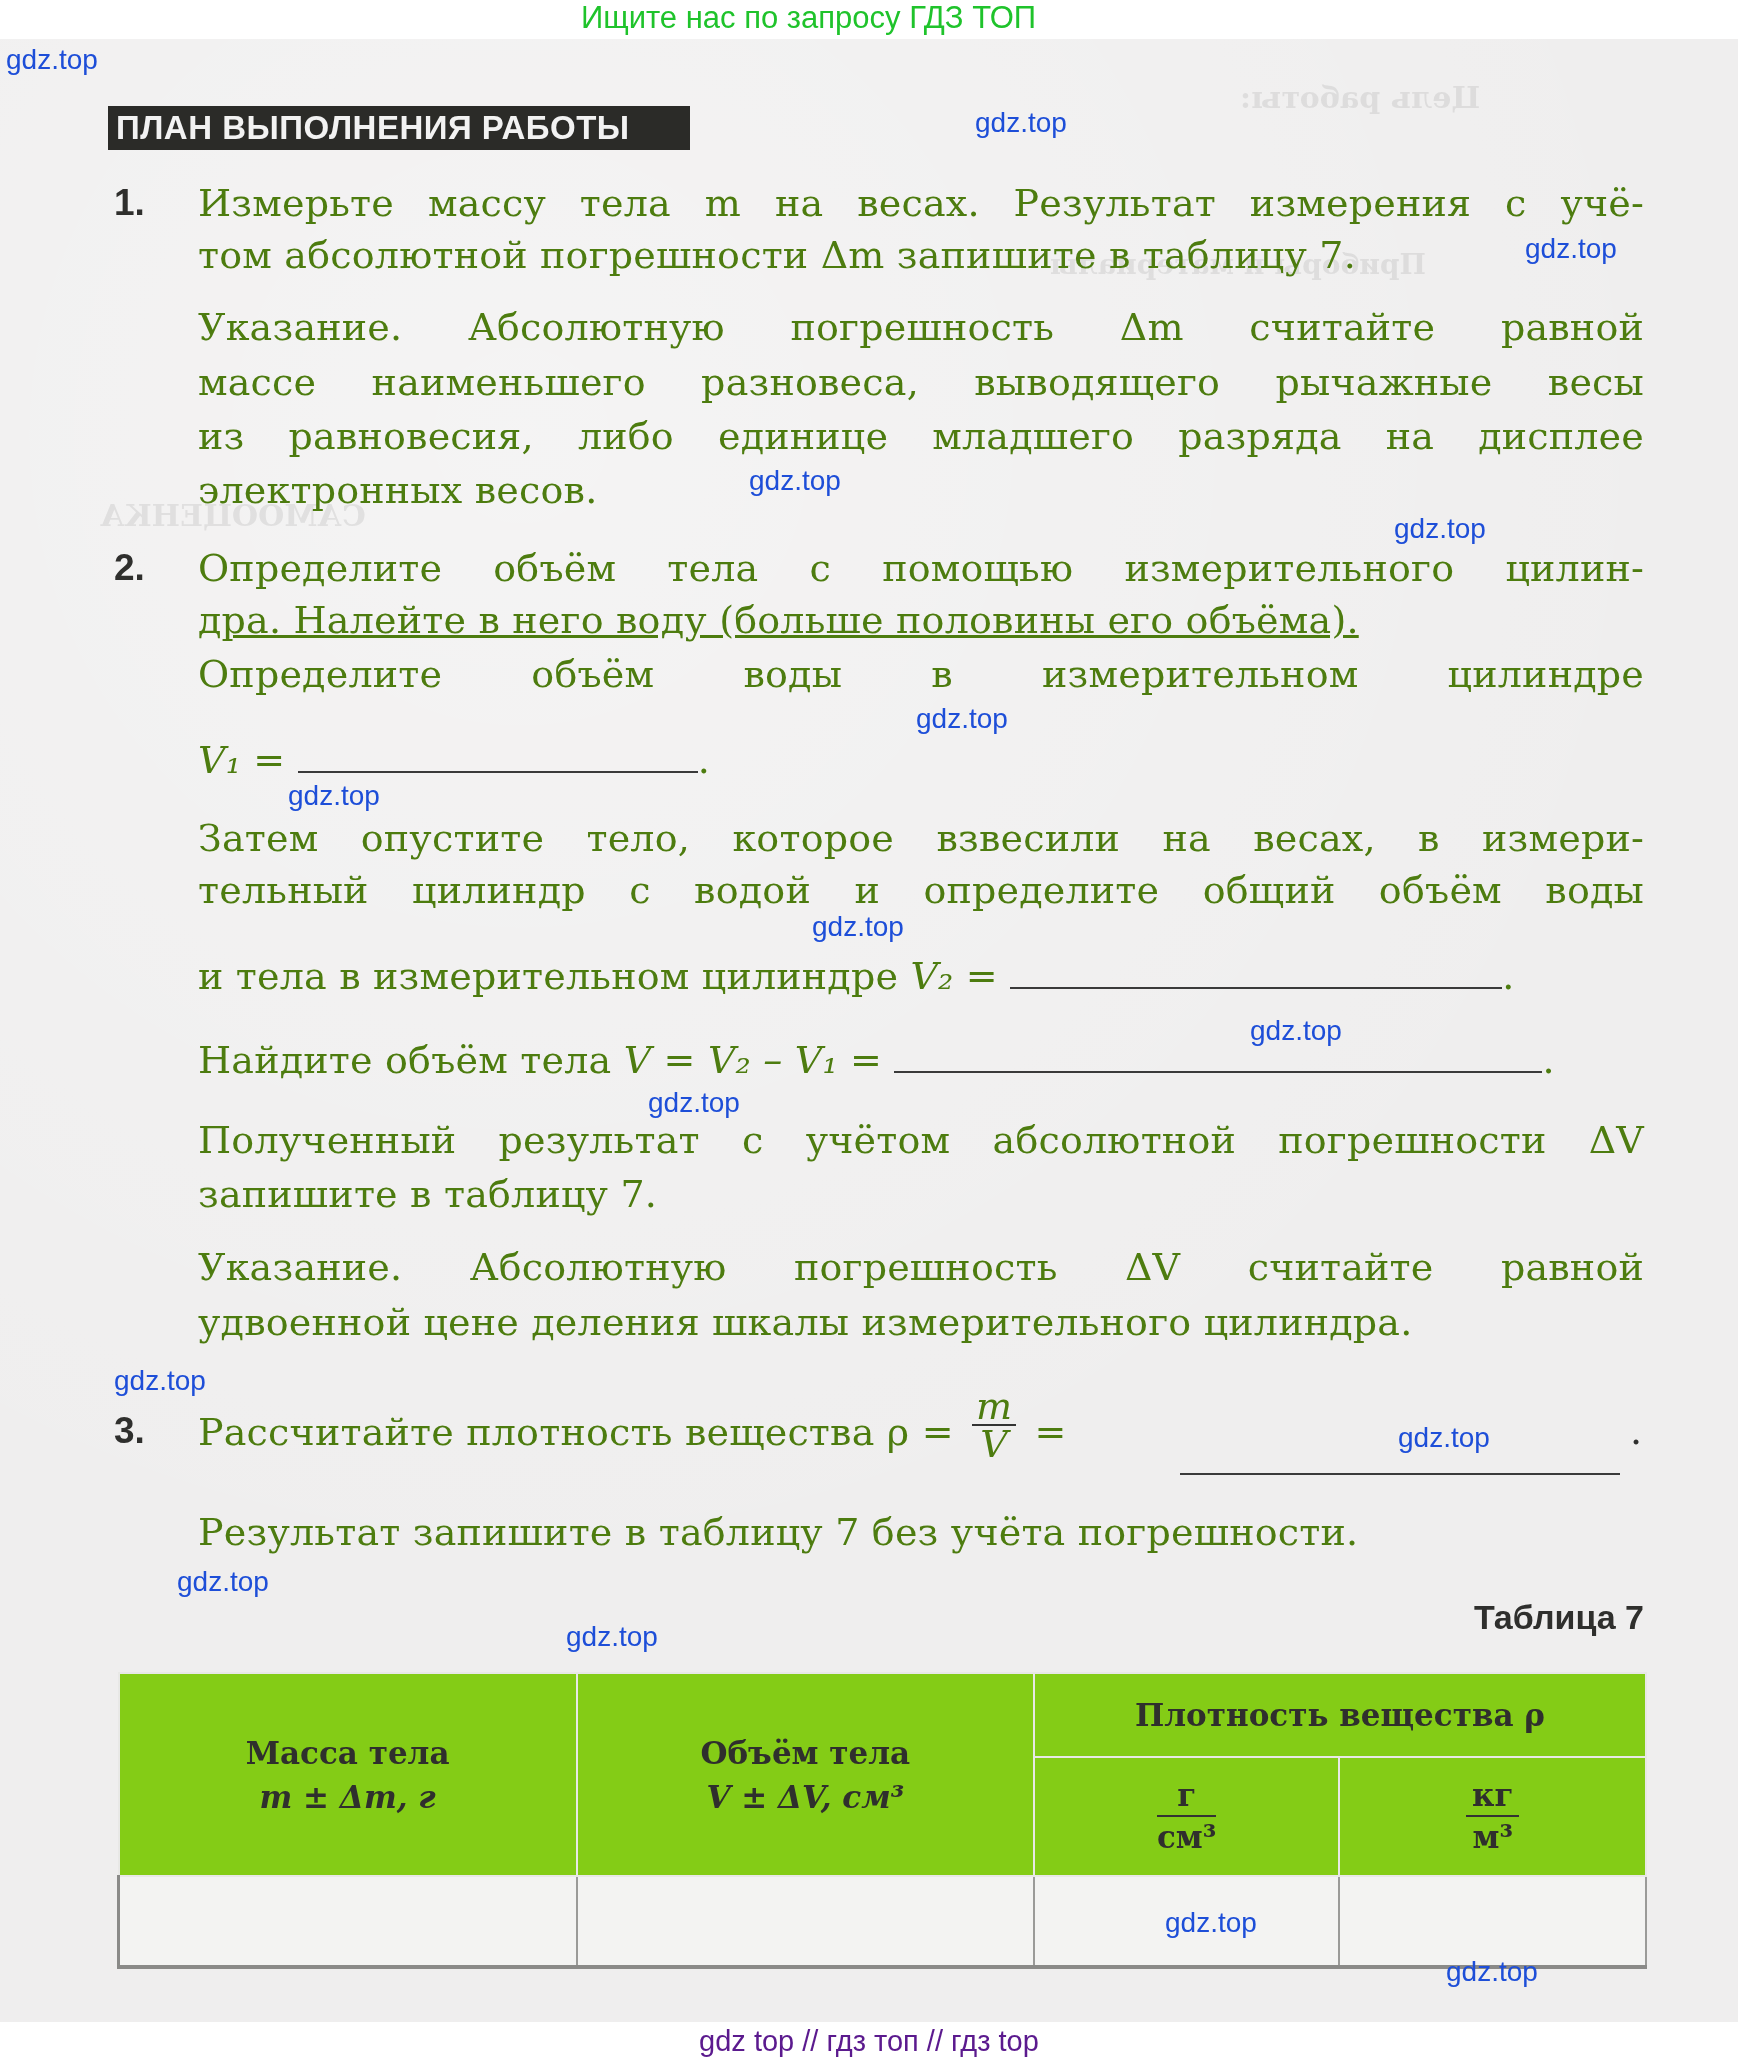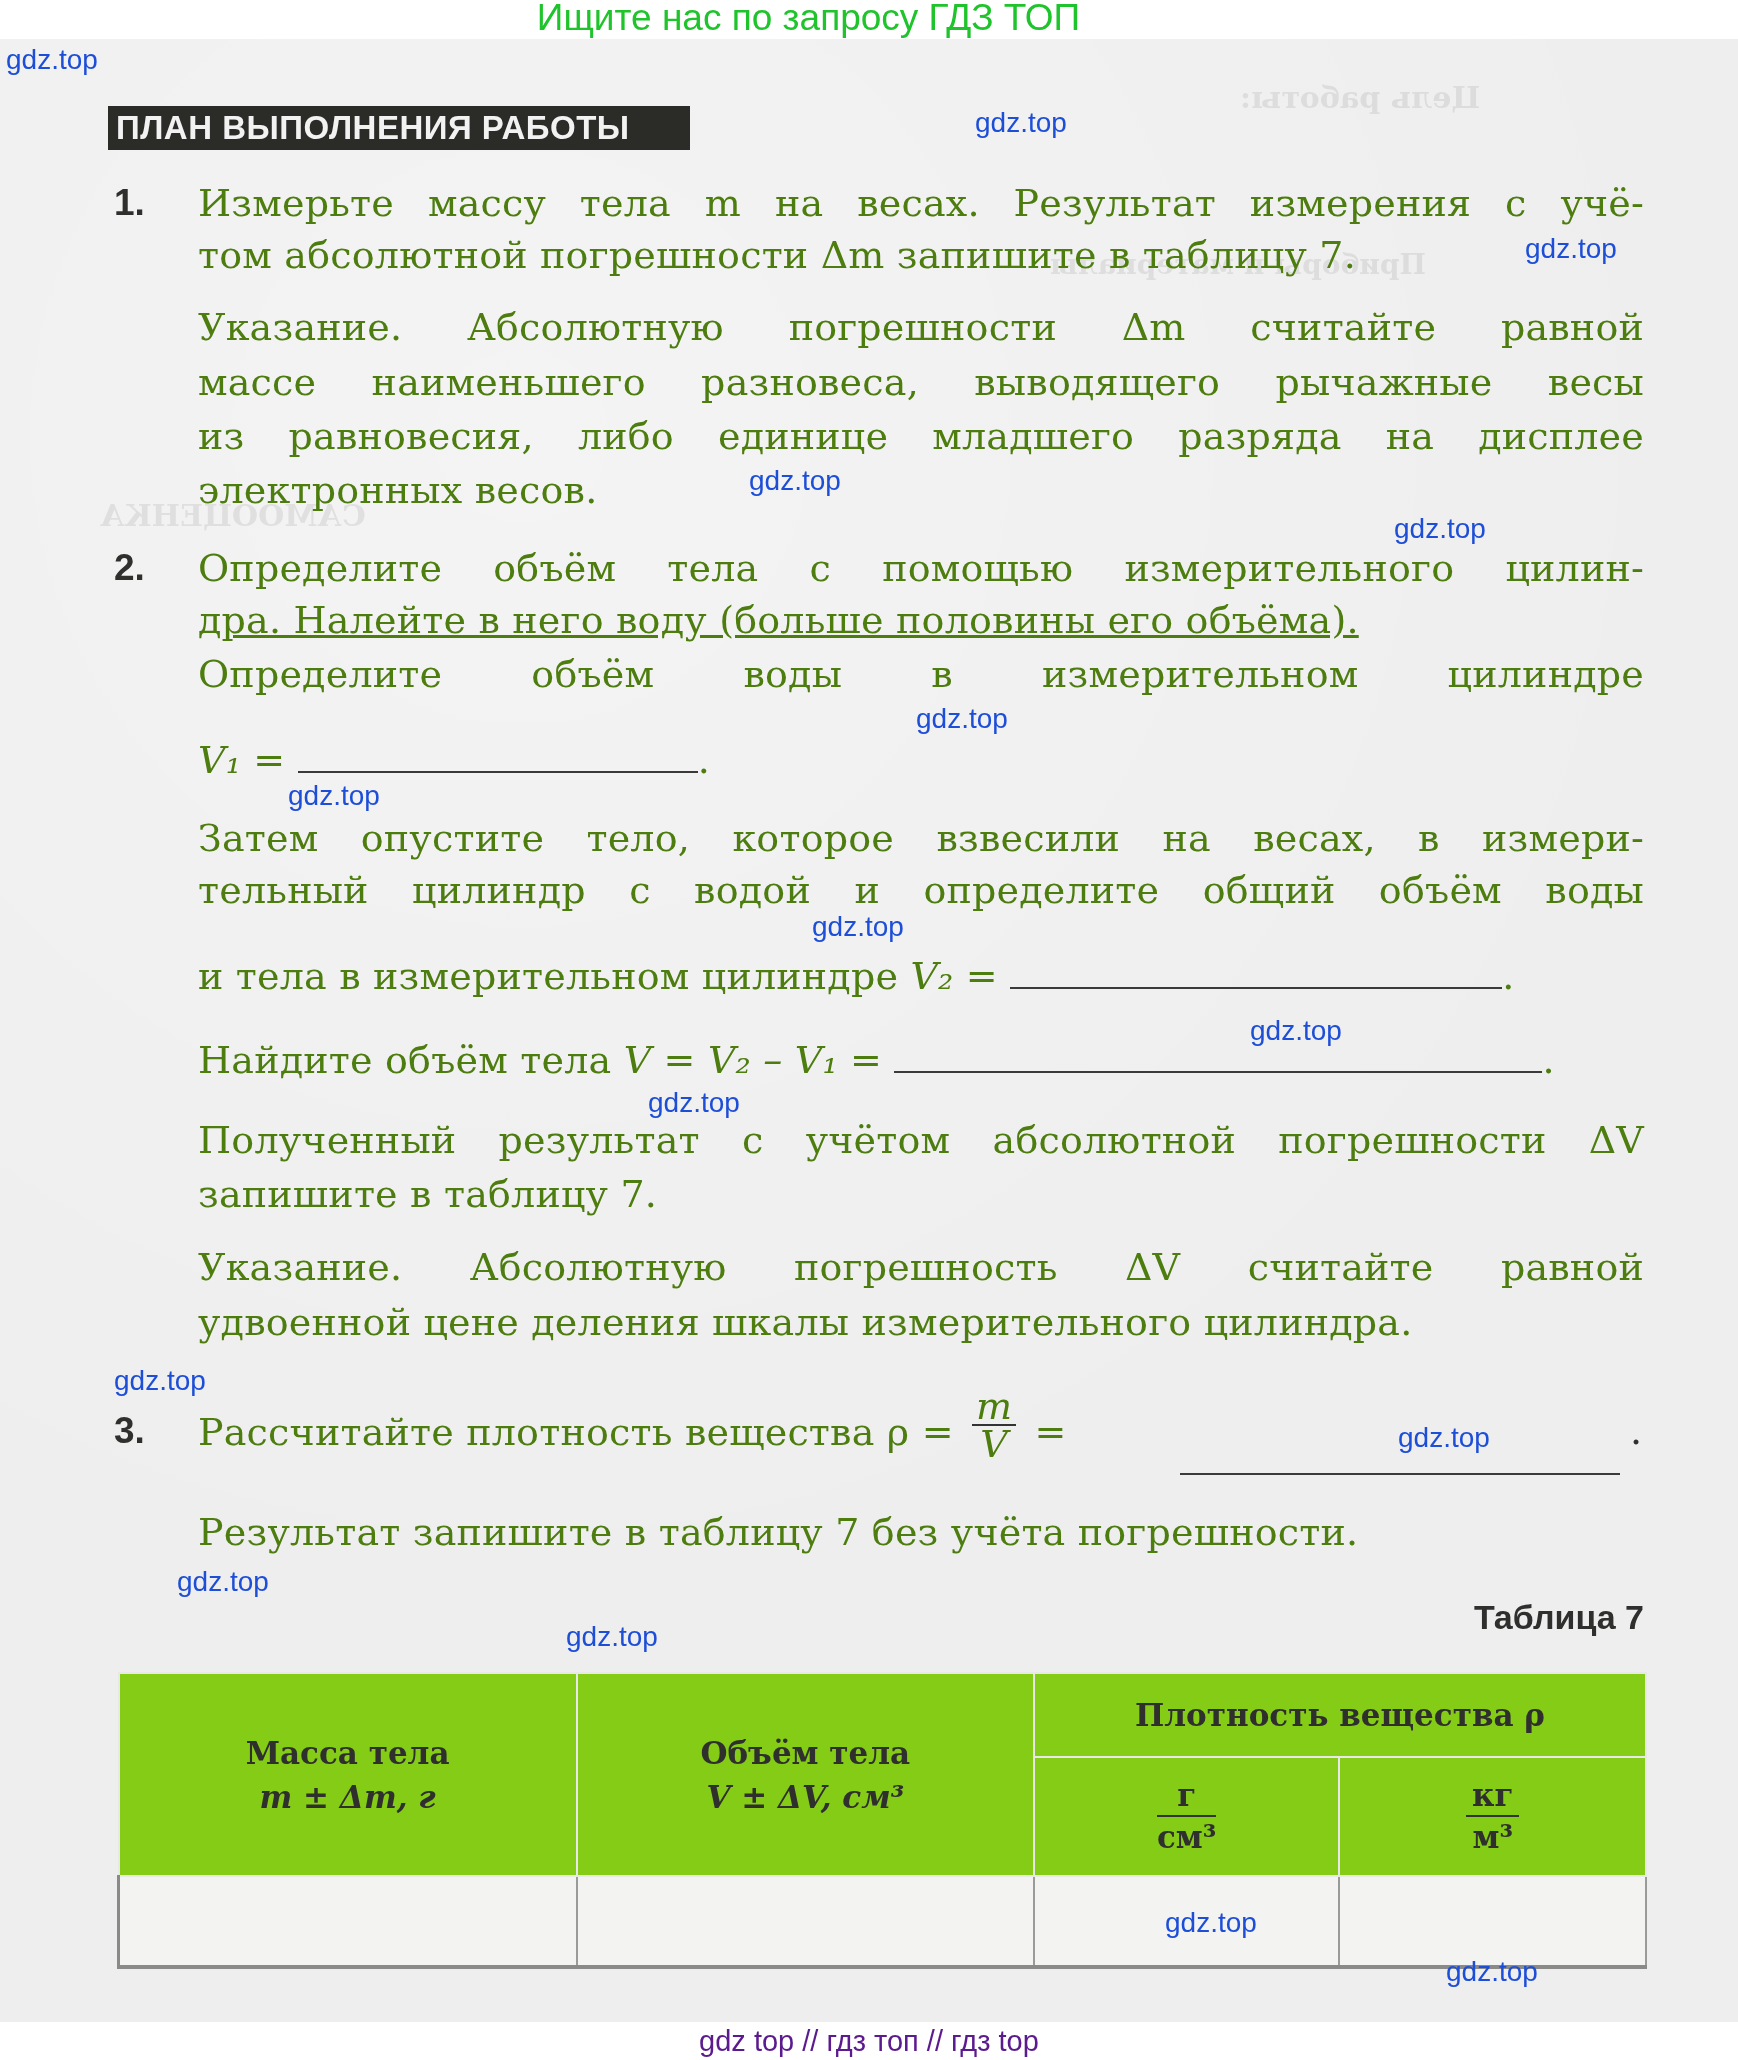--- a/index.html
+++ b/index.html
@@ -4,21 +4,21 @@
 <style>
   html, body { margin:0; padding:0; }
   body {
     width:1738px; height:2060px; position:relative; overflow:hidden;
     background:#ffffff;
     font-family:"DejaVu Serif", serif;
   }
   .top-banner {
     position:absolute; left:0; top:0; width:1617px; height:39px;
     background:#ffffff; text-align:center;
-    font-family:"Liberation Sans", sans-serif; font-size:37px; line-height:36px;
+    font-family:"Liberation Sans", sans-serif; font-size:31px; line-height:36px;
     color:#1fc32b;
   }
   .paper {
     position:absolute; left:0; top:39px; width:1738px; height:1983px;
     background:#efeeee;
     background-image: radial-gradient(circle at 30% 20%, rgba(255,255,255,0.35), rgba(255,255,255,0) 60%);
   }
   .bottom-banner {
     position:absolute; left:0; top:2022px; width:1738px; height:38px;
     background:#ffffff; text-align:center;
@@ -95,21 +95,21 @@
 <div class="ghost" style="left:1050px;top:248px;font-size:28px;">Приборы и материалы</div>
 <div class="ghost" style="left:100px;top:498px;font-size:30px;">САМООЦЕНКА</div>
 
 <div class="header-bar">ПЛАН ВЫПОЛНЕНИЯ РАБОТЫ</div>
 
 <div class="num" style="top:180px;">1.</div>
 <div class="line just" style="top:180px;">Измерьте массу тела m на весах. Результат измерения с учё-</div>
 <div class="line" style="top:232px;">том абсолютной погрешности Δm запишите в таблицу 7.</div>
 <div class="line just" style="top:304px;">
   <span class="bold">Указание.</span>
-  <span>Абсолютную погрешности Δm считайте равной</span>
+  <span>Абсолютную погрешность Δm считайте равной</span>
 </div>
 <div class="line just" style="top:359px;">массе наименьшего разновеса, выводящего рычажные весы</div>
 <div class="line just" style="top:413px;">из равновесия, либо единице младшего разряда на дисплее</div>
 <div class="line" style="top:467px;">электронных весов.</div>
 
 <div class="num" style="top:545px;">2.</div>
 <div class="line just" style="top:545px;">Определите объём тела с помощью измерительного цилин-</div>
 <div class="line" style="top:597px;text-decoration:underline;">дра. Налейте в него воду (больше половины его объёма).</div>
 <div class="line just" style="top:651px;">Определите объём воды в измерительном цилиндре</div>
 <div class="line" style="top:737px;">

